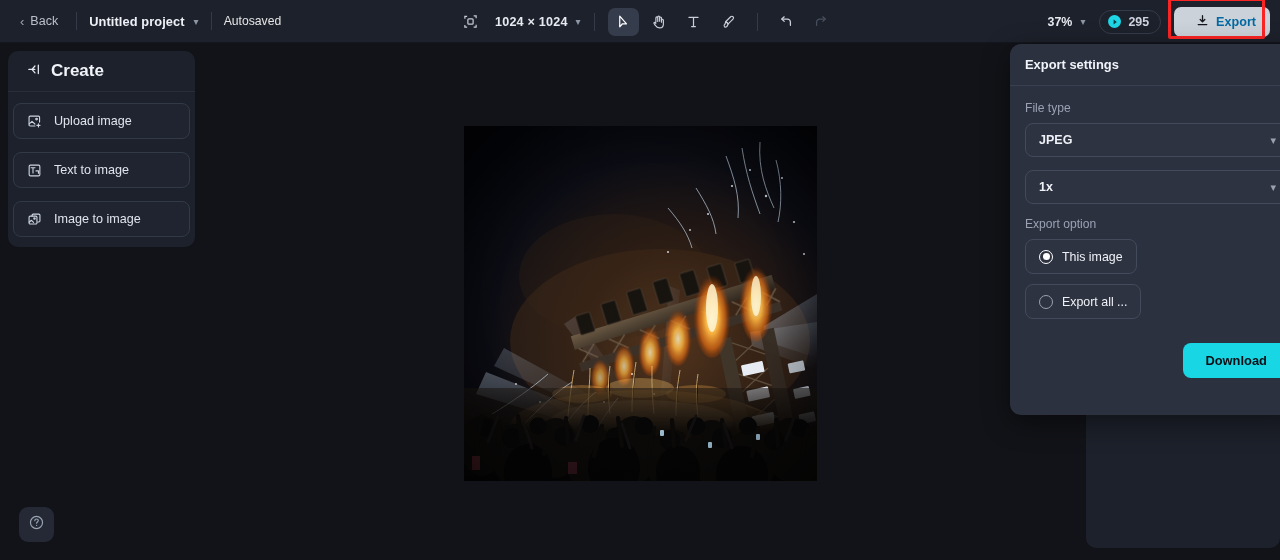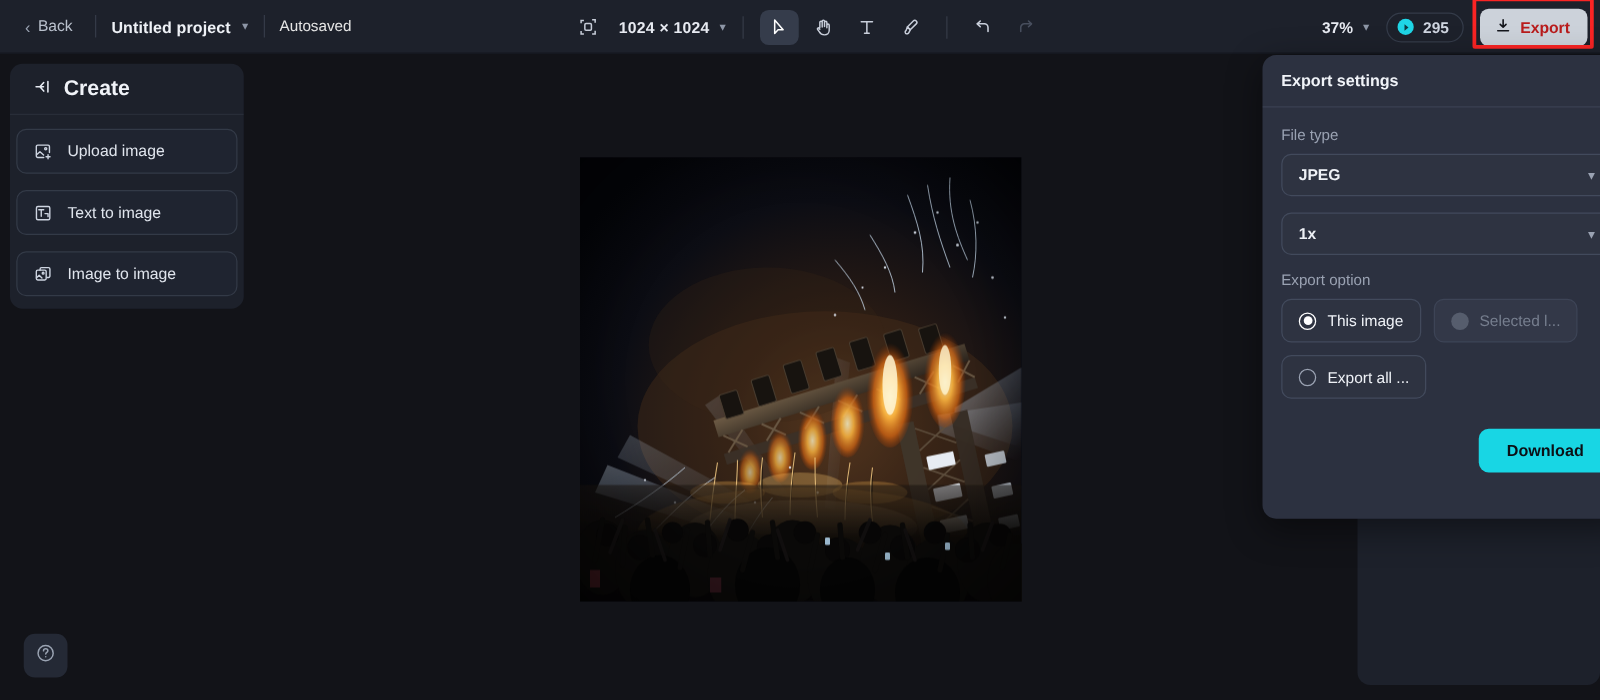--- a/index.html
+++ b/index.html
@@ -60,23 +60,23 @@
     padding: 4px 11px 4px 8px; cursor: pointer; margin-right: 13px;
   }
   .credit-dot {
     width: 13px; height: 13px; border-radius: 50%;
     background: #1fd6e6; display: flex; align-items: center; justify-content: center;
   }
   .credit-val { color: #cfd5e0; font-size: 12.4px; font-weight: bold; }
   .export-wrap { position: relative; }
   .export-btn {
     display: flex; align-items: center; gap: 7px;
-    background: #ccd2da; color: #b91c1c;
+    background: #ccd2da; color: #0369a1;
     font-size: 12.6px; font-weight: bold;
-    padding: 7px 14px 7px 12px; border-radius: 7px; cursor: pointer;
+    padding: 7px 14px 7px 22px; border-radius: 7px; cursor: pointer;
   }
   .hl-box {
     position: absolute; left: -6px; top: -9px; width: 97px; height: 41px;
     border: 3px solid #fb2424; border-radius: 2px; pointer-events: none;
   }
 
   
   .left-panel {
     position: absolute; left: 8px; top: 51px; width: 187px; height: 196px;
     background: #1d212b; border-radius: 10px; overflow: hidden;
@@ -523,24 +523,20 @@
         <span class="chev">▾</span>
       </div>
 
       <div class="ep-label">Export option</div>
 
       <div class="radio-row">
         <div class="radio-pill">
           <span class="rad on"></span>
           <span>This image</span>
         </div>
-        <div class="radio-pill disabled">
-          <span class="rad flat"></span>
-          <span>Selected l...</span>
-        </div>
       </div>
 
       <div class="radio-row">
         <div class="radio-pill">
           <span class="rad"></span>
           <span>Export all ...</span>
         </div>
       </div>
 
       <div class="dl-row">

